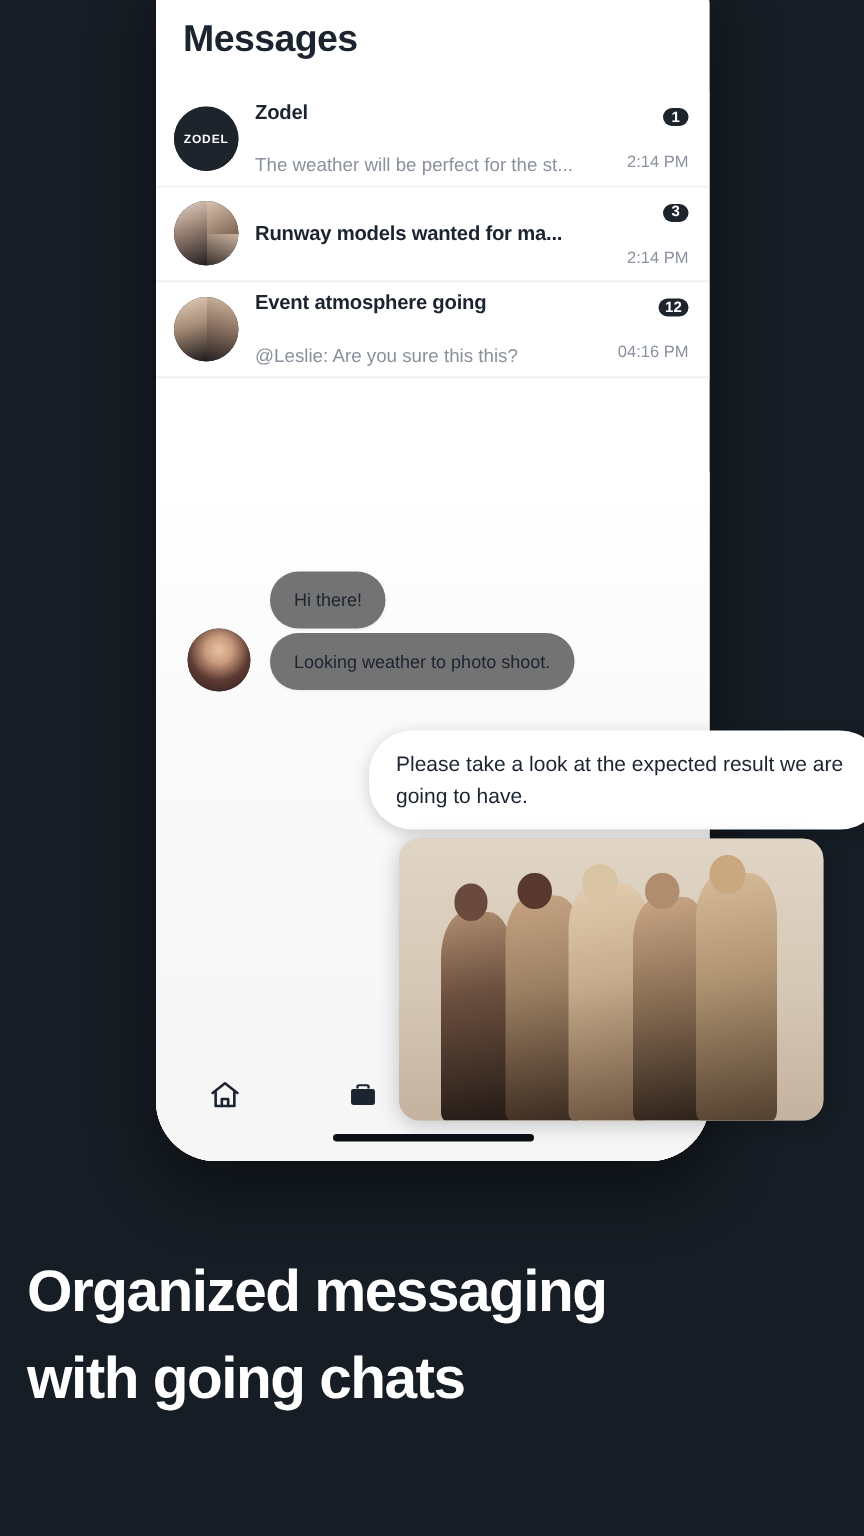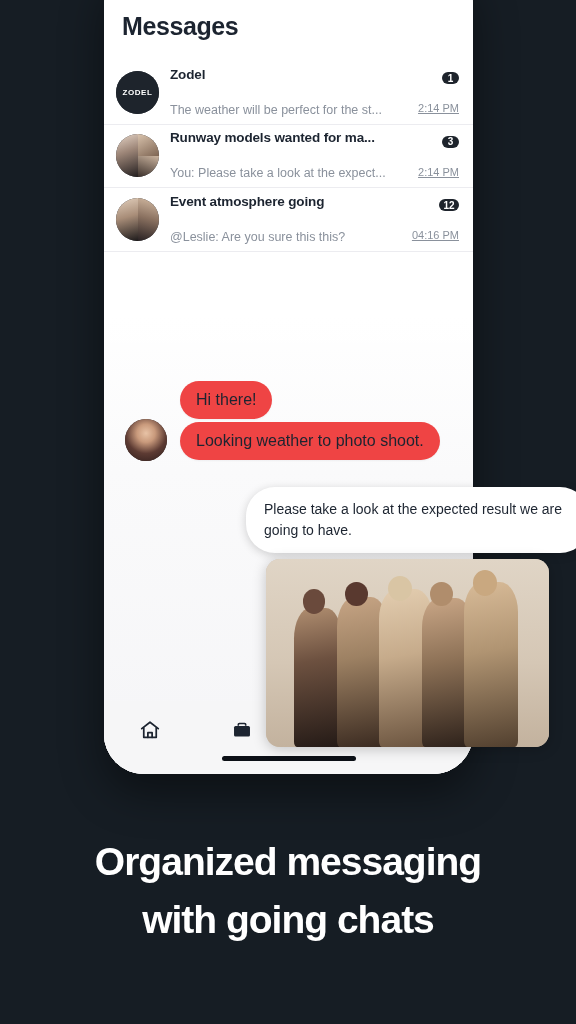--- a/index.html
+++ b/index.html
@@ -89,41 +89,41 @@
     min-width:17px; height:17px;
     border-radius:9px;
     background:#1e242c; color:#fff;
     font-size:10px; font-weight:bold;
     display:flex; align-items:center; justify-content:center;
     padding:0 4.5px;
   }
   .conv-badge.empty { visibility:hidden; }
   .conv-time {
     font-size:11px; color:#8a919c;
-    margin-top:18px; white-space:nowrap;text-decoration:underline;
+    margin-top:18px; white-space:nowrap;
   }
 
   
   #chat-surface {
     position:absolute; left:0; right:0;
     top:351px; bottom:0;
     background:#f7f7f8;
     background-image:linear-gradient(180deg,#ffffff 0%,#fafafb 34%,#f5f5f7 100%);
   }
   #chat-surface::before {
     content:"";
     position:absolute; left:0; right:0; top:0; height:54px;
     background:linear-gradient(180deg,rgba(255,255,255,1) 0%,rgba(255,255,255,0) 100%);
   }
 
   .bubble {
     position:absolute;
-    background:#ef4444;
+    background:#737373;
     border-radius:19px;
-    font-size:16px;
+    font-size:12px;
     color:#1c2430;
     line-height:20px;
     padding:9px 16px;
     box-shadow:0 1px 2px rgba(20,25,35,.05);
   }
   #bubble-hi   { left:180px; top:381px; }
   #bubble-look { left:180px; top:422px; }
   #chat-avatar {
     position:absolute;
     left:125px; top:419px;
@@ -176,21 +176,20 @@
     width:134px; height:5px;
     border-radius:3px;
     background:#0c1016;
     z-index:31;
   }
 
   
   #caption {
     position:absolute;
     left:0; right:0; top:833px;
-    text-align:center;
     color:#ffffff;
     font-weight:bold;
     font-size:39px;
     line-height:58px;
     letter-spacing:-1px;
     padding:0 18px;
   }
 </style>
 </head>
 <body>
@@ -218,21 +217,20 @@
       </div>
 
       <div class="conv-row">
         <div class="conv-avatar">
           <div class="half l" style="background:linear-gradient(160deg,#e7d6c8 0%,#9d8678 42%,#241f20 100%);"></div>
           <div class="q t" style="background:linear-gradient(150deg,#d9c3ad 0%,#7d6452 100%);"></div>
           <div class="q b" style="background:linear-gradient(200deg,#cbb49f 0%,#3a2f2a 100%);"></div>
         </div>
         <div class="conv-text">
           <div class="conv-title">Runway models wanted for ma...</div>
-          <div class="conv-preview">You: Please take a look at the expect...</div>
         </div>
         <div class="conv-meta">
           <div class="conv-badge">3</div>
           <div class="conv-time">2:14 PM</div>
         </div>
       </div>
 
       <div class="conv-row">
         <div class="conv-avatar">
           <div class="half l" style="background:linear-gradient(165deg,#e3d0bd 0%,#a88d78 45%,#1d1a1b 100%);"></div>

